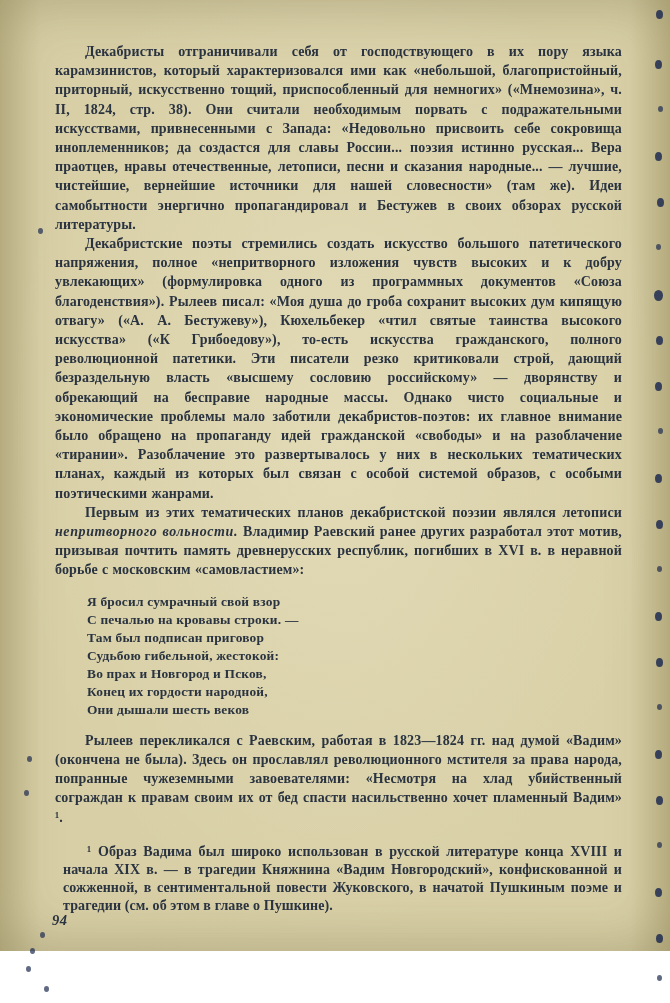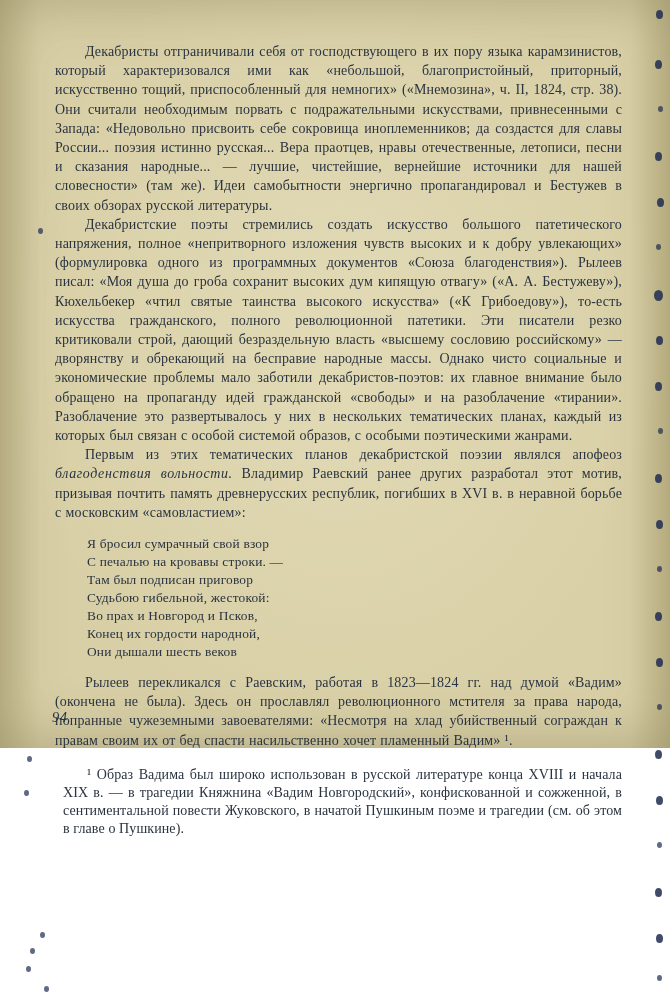--- a/index.html
+++ b/index.html
@@ -8,28 +8,29 @@
   }
   body {
     width: 670px;
     height: 1003px;
     overflow: hidden;
     font-family: "Liberation Serif", "DejaVu Serif", serif;
   }
   .sheet {
     position: relative;
     width: 670px;
-    height: 748px;
+    height: 951px;
     background:
       radial-gradient(ellipse at 50% 45%, rgba(255,252,230,0.25), rgba(0,0,0,0) 70%),
       linear-gradient(90deg, #c9bf93 0%, #d8cfa6 6%, #d9d0a7 94%, #c7bd90 100%),
       #d7cda3;
     box-shadow: inset 0 0 60px rgba(90,80,40,0.35);
     color: #2a3340;
     box-sizing: border-box;
+    font-weight: bold;
   }
   .text-block {
     position: absolute;
     top: 42px;
     left: 55px;
     width: 567px;
   }
   .para {
     margin: 0;
     font-size: 14px;
@@ -89,21 +90,21 @@
   .ink-spot.lg { width: 9px; height: 11px; }
 </style>
 </head>
 <body>
 
 <div class="sheet">
 
   <div class="text-block">
     <p class="para">Декабристы отграничивали себя от господствующего в их пору языка карамзинистов, который характеризовался ими как «небольшой, благопристойный, приторный, искусственно тощий, приспособленный для немногих» («Мнемозина», ч. II, 1824, стр. 38). Они считали необходимым порвать с подражательными искусствами, привнесенными с Запада: «Недовольно присвоить себе сокровища иноплеменников; да создастся для славы России... поэзия истинно русская... Вера праотцев, нравы отечественные, летописи, песни и сказания народные... — лучшие, чистейшие, вернейшие источники для нашей словесности» (там же). Идеи самобытности энергично пропагандировал и Бестужев в своих обзорах русской литературы.</p>
     <p class="para">Декабристские поэты стремились создать искусство большого патетического напряжения, полное «непритворного изложения чувств высоких и к добру увлекающих» (формулировка одного из программных документов «Союза благоденствия»). Рылеев писал: «Моя душа до гроба сохранит высоких дум кипящую отвагу» («А. А. Бестужеву»), Кюхельбекер «чтил святые таинства высокого искусства» («К Грибоедову»), то-есть искусства гражданского, полного революционной патетики. Эти писатели резко критиковали строй, дающий безраздельную власть «высшему сословию российскому» — дворянству и обрекающий на бесправие народные массы. Однако чисто социальные и экономические проблемы мало заботили декабристов-поэтов: их главное внимание было обращено на пропаганду идей гражданской «свободы» и на разоблачение «тирании». Разоблачение это развертывалось у них в нескольких тематических планах, каждый из которых был связан с особой системой образов, с особыми поэтическими жанрами.</p>
-    <p class="para"><span>Первым из этих тематических планов декабристской поэзии являлся апофеоз </span><span class="emph">благоденствия вольности.</span><span> Владимир Раевский ранее других разработал этот мотив, призывая почтить память древнерусских республик, погибших в XVI в. в неравной борьбе с московским «самовластием»:</span></p>
+    <p class="para"><span>Первым из этих тематических планов декабристской поэзии являлся летописи </span><span class="emph">непритворного вольности.</span><span> Владимир Раевский ранее других разработал этот мотив, призывая почтить память древнерусских республик, погибших в XVI в. в неравной борьбе с московским «самовластием»:</span></p>
 
     <div class="verse">
       <div class="verse-col left">Я бросил сумрачный свой взор
 С печалью на кровавы строки. —
 Там был подписан приговор
 Судьбою гибельной, жестокой:
 Во прах и Новгород и Псков,
 Конец их гордости народной,
 Они дышали шесть веков</div>
     </div>

